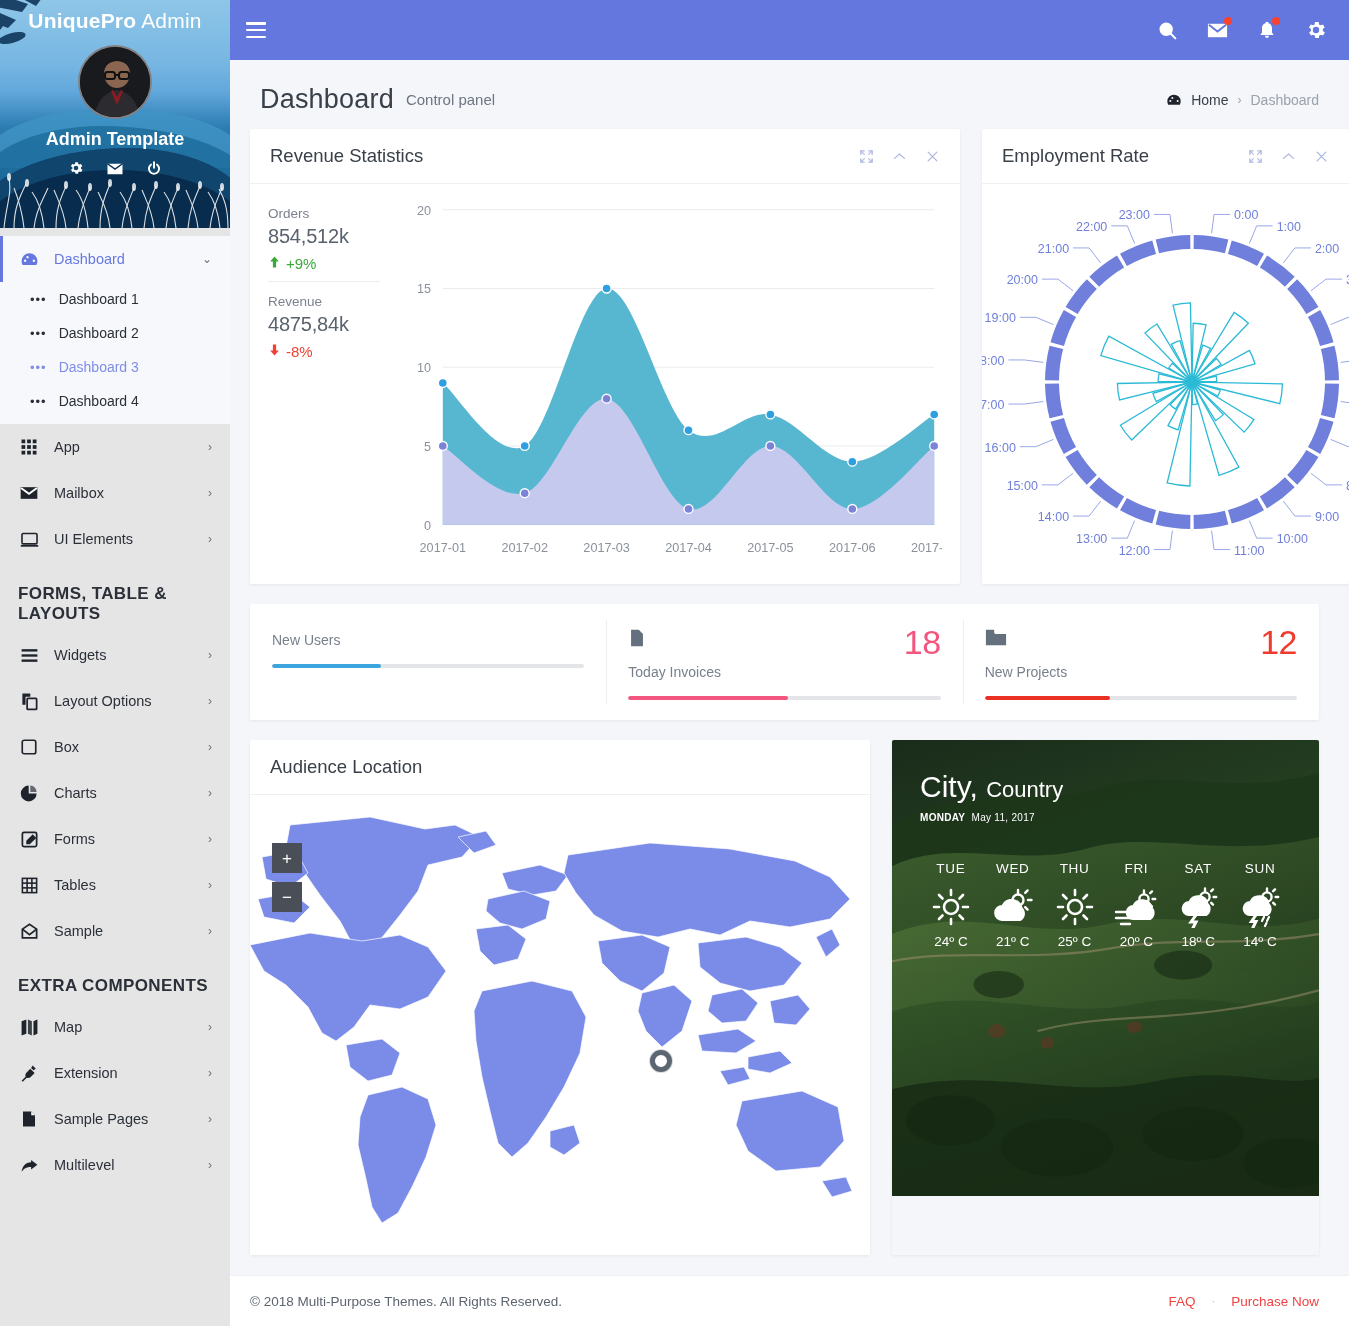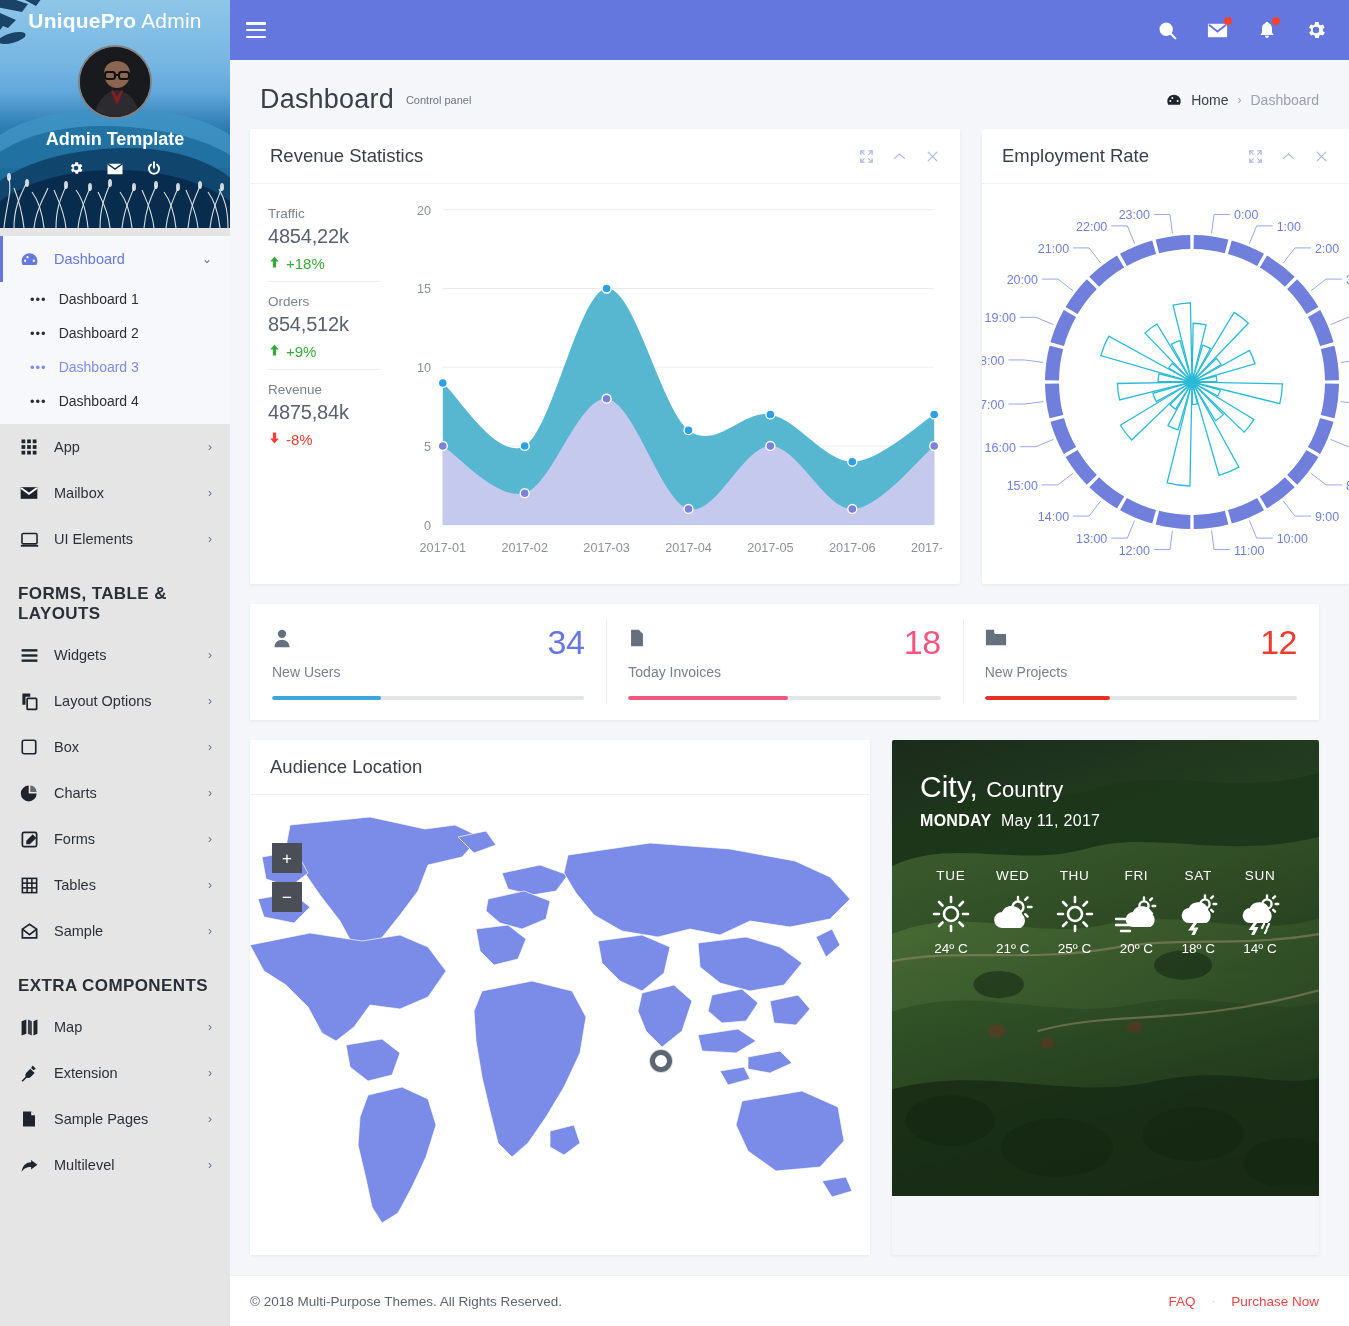--- a/index.html
+++ b/index.html
@@ -69,21 +69,21 @@
   }
   .hamburger { width: 20px; height: 16px; display: flex; flex-direction: column; justify-content: space-between; cursor: pointer; }
   .hamburger i { display: block; height: 2.5px; background: #fff; border-radius: 1px; }
   .top-right { margin-left: auto; display: flex; align-items: center; gap: 28px; }
   .top-ic { position: relative; cursor: pointer; display: block; }
   .top-ic svg { display: block; fill: #fff; }
   .dot { position: absolute; top: -2px; right: -3px; width: 8px; height: 8px; border-radius: 50%; background: #f9432f; }
 
   .page-head { display: flex; align-items: center; padding: 24px 30px 14px; }
   .page-title { font-size: 27px; font-weight: 400; color: #39404a; letter-spacing: .2px; }
-  .page-sub { font-size: 11px; color: #6c7582; margin-left: 12px; }
+  .page-sub { font-size: 15px; color: #6c7582; margin-left: 12px; }
   .crumb { margin-left: auto; display: flex; align-items: center; gap: 9px; font-size: 14px; color: #39404a; }
   .crumb .sep { color: #9aa2ad; font-size: 12px; }
   .crumb .cur { color: #9aa2ad; }
   .crumb svg { display: block; }
 
   .content { padding: 0 30px 0 20px; flex: 1; min-height: 0; }
   .row { display: flex; gap: 22px; margin-bottom: 20px; }
 
   .card { background: #fff; border-radius: 2px; box-shadow: 0 1px 3px rgba(30,40,60,.07); }
   .card-head { display: flex; align-items: center; padding: 16px 20px; border-bottom: 1px solid #eef0f4; }
@@ -137,21 +137,21 @@
   }
 
   
   .weather { flex: 1; min-width: 0; border-radius: 2px; position: relative; overflow: hidden; color: #fff;
              box-shadow: 0 1px 3px rgba(30,40,60,.07); }
   .weather-bg { position: absolute; inset: 0; }
   .weather-inner { position: relative; z-index: 3; height: 100%; display: flex; flex-direction: column; padding: 30px 28px 24px; }
   .w-city { font-size: 30px; font-weight: 300; }
   .w-city b { font-weight: 400; }
   .w-city span { font-size: 22px; font-weight: 300; }
-  .w-date { font-size: 16px; margin-top: 8px; letter-spacing: .3px; }
+  .w-date { font-size: 10px; margin-top: 8px; letter-spacing: .3px; }
   .w-date b { font-weight: 600; }
   .w-now { display: flex; align-items: center; gap: 24px; margin-top: auto; padding-left: 18px; }
   .w-now-icon svg { display: block; }
   .w-temp { font-size: 52px; font-weight: 300; line-height: 1; letter-spacing: 1px; }
   .w-cond { font-size: 13.5px; letter-spacing: .8px; margin-top: 8px; padding-left: 4px; }
   .w-fore { display: flex; margin-top: 38px; }
   .w-day { flex: 1; text-align: center; }
   .w-dname { font-size: 13.5px; letter-spacing: .7px; }
   .w-dicon { height: 46px; display: flex; align-items: center; justify-content: center; margin: 8px 0 4px; }
   .w-dicon svg { display: block; }
@@ -522,30 +522,20 @@
                 </span>
               <span>
                   <svg width="15" height="15" viewBox="0 0 24 24" fill="none" stroke="#aeb6e0" stroke-width="2">
                     <path d="M5 5l14 14M19 5L5 19" stroke-linecap="round"></path>
                   </svg>
                 </span>
             </div>
           </div>
           <div class="rev-body">
             <div class="stats">
-              <div class="stat">
-                <div class="stat-label">Traffic</div>
-                <div class="stat-value">4854,22k</div>
-                <div class="stat-delta up">
-                  <span><svg width="13" height="14" viewBox="0 0 24 24" fill="#3aa93a">
-                        <path d="M12 2l8 9h-5v11H9V11H4z"></path>
-                      </svg></span>
-                  <span>+18%</span>
-                </div>
-              </div>
               <div class="stat">
                 <div class="stat-label">Orders</div>
                 <div class="stat-value">854,512k</div>
                 <div class="stat-delta up">
                   <span><svg width="13" height="14" viewBox="0 0 24 24" fill="#3aa93a">
                         <path d="M12 2l8 9h-5v11H9V11H4z"></path>
                       </svg></span>
                   <span>+9%</span>
                 </div>
               </div>
@@ -722,29 +712,20 @@
                 <text x="167.94107351481114" y="35.445818427826055" text-anchor="end" fill="#6f7fdb" font-size="12.5" font-family="&quot;Liberation Sans&quot;, sans-serif">23:00</text>
                 <circle cx="210" cy="198" r="4" fill="#2bbad6"></circle>
               </svg>
           </div>
         </section>
       </div>
 
       <div class="row">
         <div class="counters">
           <div class="counter">
-            <div class="counter-top">
-              <span class="counter-ic">
-                <svg width="20" height="24" viewBox="0 0 24 24">
-                    <circle cx="12" cy="7" r="5"></circle>
-                    <path d="M3 23c0-5.5 4-9 9-9s9 3.5 9 9z"></path>
-                  </svg>
-              </span>
-              <span class="counter-num" style="color:#6678df">34</span>
-            </div>
             <div class="counter-lbl">New Users</div>
             <div class="bar">
                 <i style="width:35%;background:#3da5dd"></i>
               </div>
           </div>
           <div class="counter">
             <div class="counter-top">
               <span class="counter-ic">
                 <svg width="18" height="24" viewBox="0 0 24 24" fill="none" stroke="#65707e" stroke-width="1.8">
                     <path d="M5 2h9l5 5v15H5z"></path>

